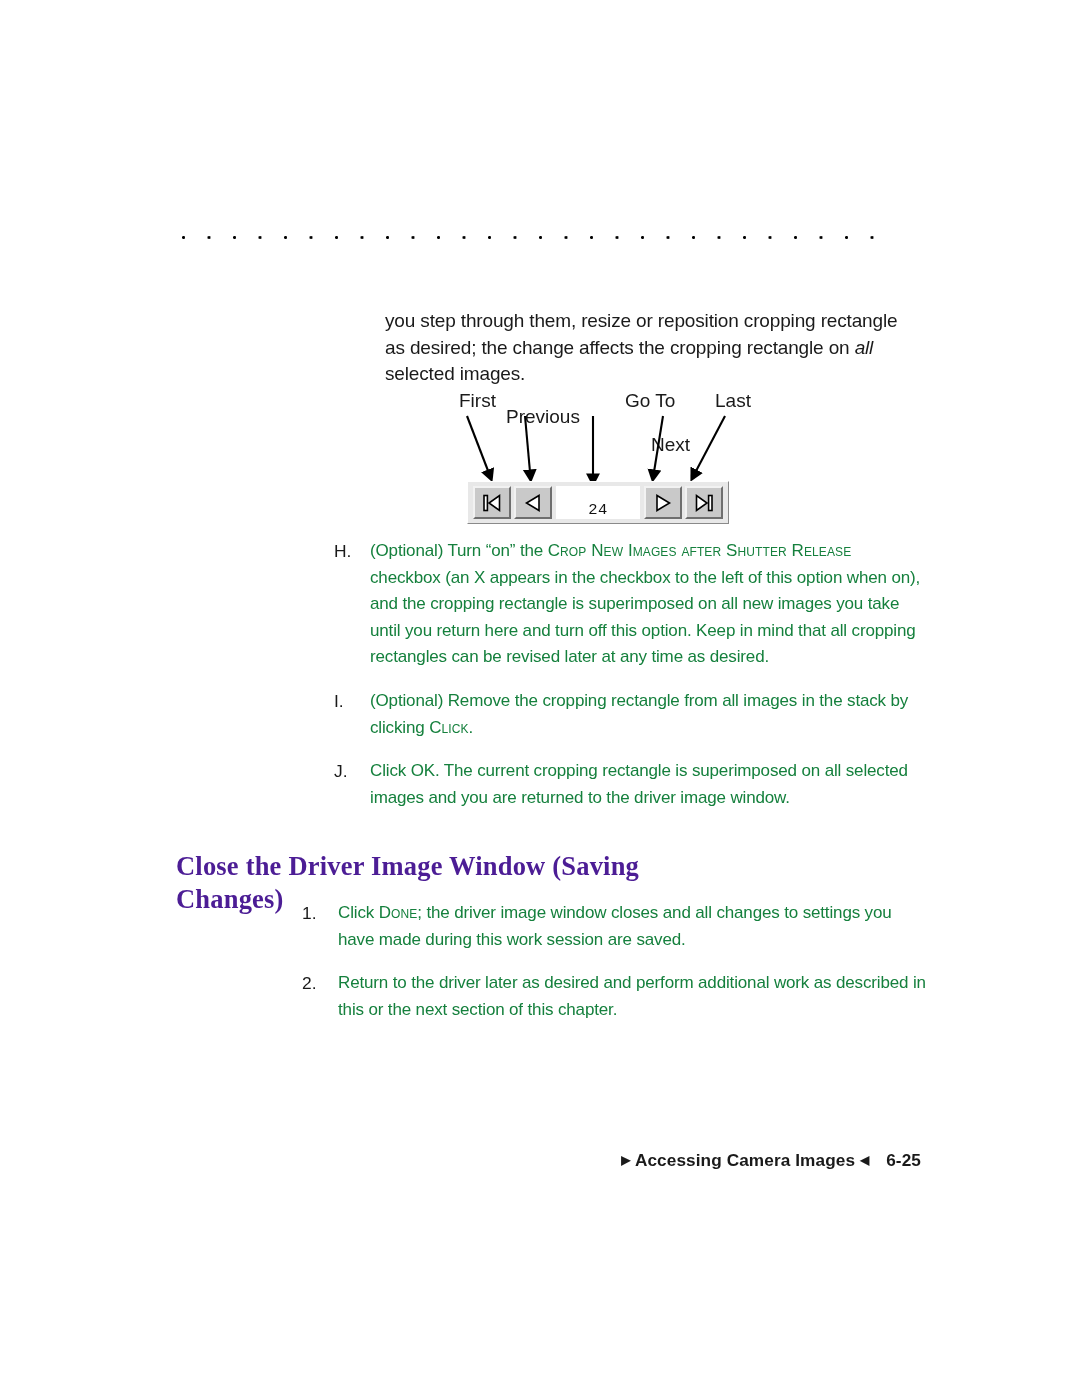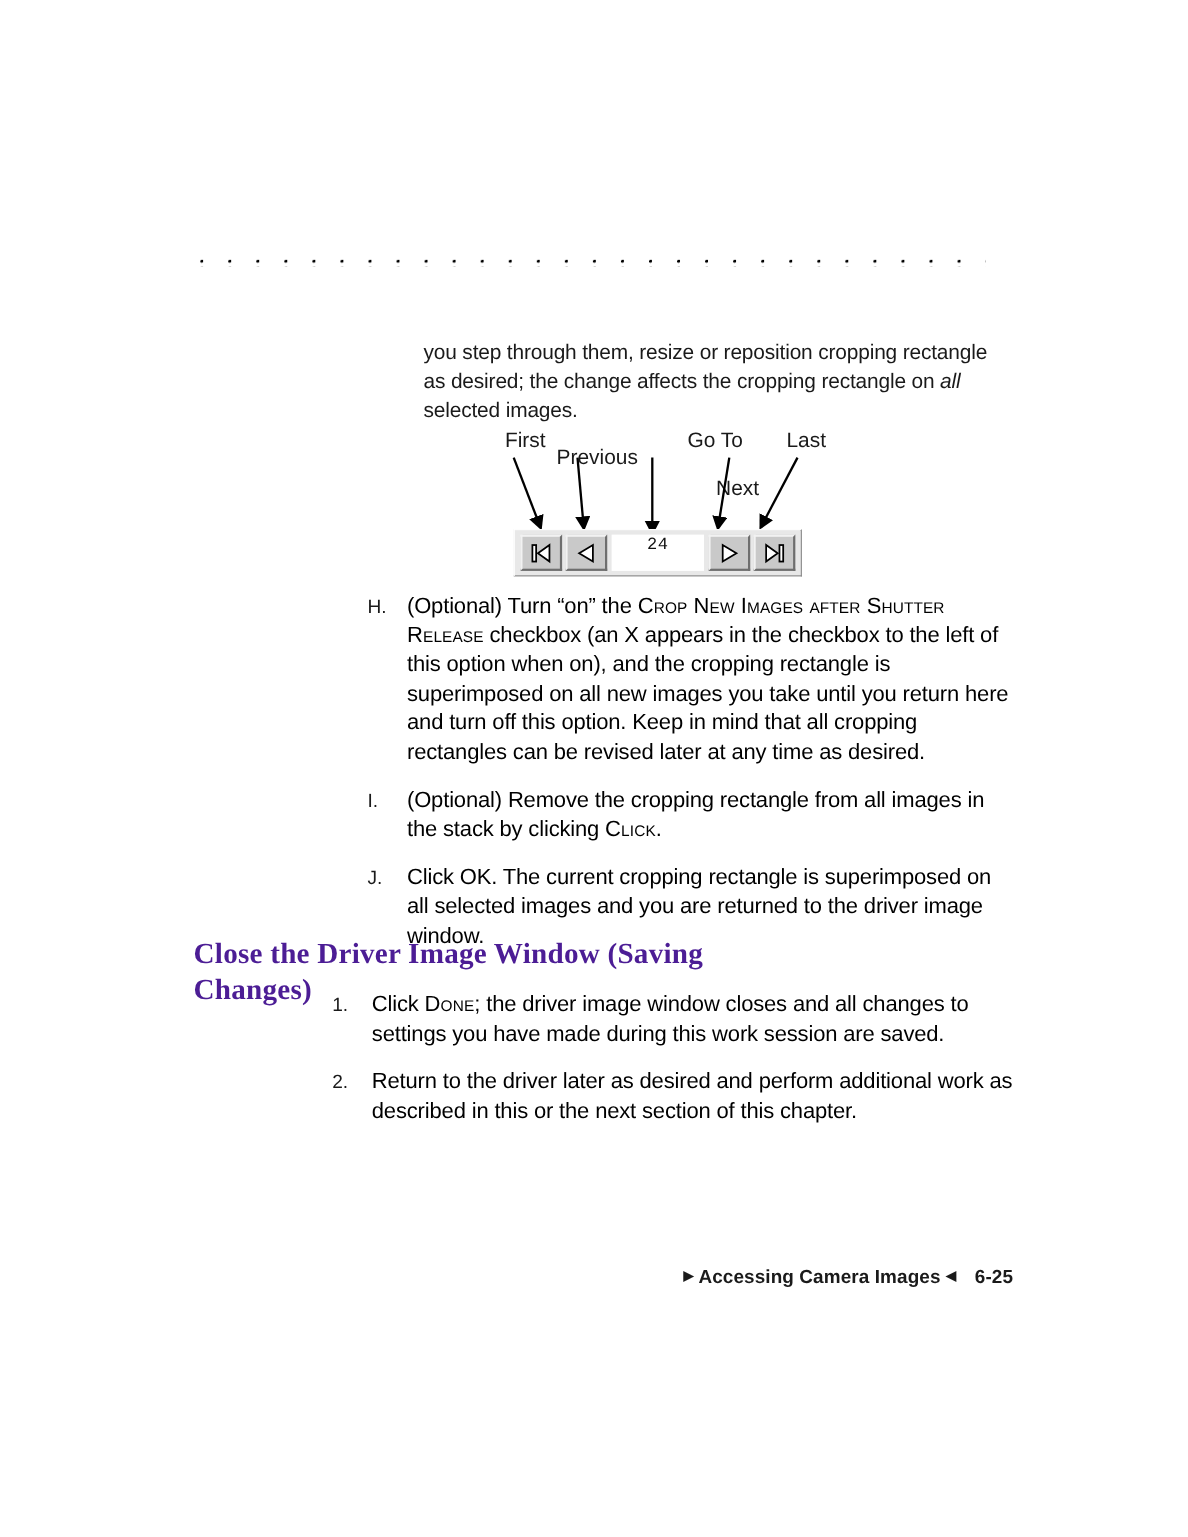--- a/index.html
+++ b/index.html
@@ -64,24 +64,24 @@
   .li-row:last-child { margin-bottom: 0; }
   .li-marker {
     width: 36px;
     flex: 0 0 36px;
     font-size: 17.4px;
     line-height: 26.6px;
     color: #1a1a1a;
   }
   .li-body {
     flex: 1 1 auto;
-    font-size: 20px;
+    font-size: 17px;
     line-height: 26.6px;
     letter-spacing: -0.15px;
-    color: #000000;
+    color: #15803d;
   }
 
   
   .section-heading {
     position: absolute;
     left: 176px;
     top: 828px;
     width: 560px;
     font-family: "Liberation Serif", serif;
     font-weight: bold;
@@ -172,21 +172,21 @@
     box-sizing: border-box;
     display: flex;
     align-items: center;
     justify-content: center;
     margin-right: 3px;
   }
   .tb-field {
     flex: 1 1 auto;
     background: #ffffff;
     display: flex;
-    align-items: flex-start;
+    align-items: flex-end;
     justify-content: center;
     margin: 0 4px 0 1px;
   }
   .tb-field span {
     font-family: "Liberation Mono", monospace;
     font-size: 15.5px;
     color: #111;
     letter-spacing: 0.5px;
   }
   .tb-btn.last { margin-right: 0; }

